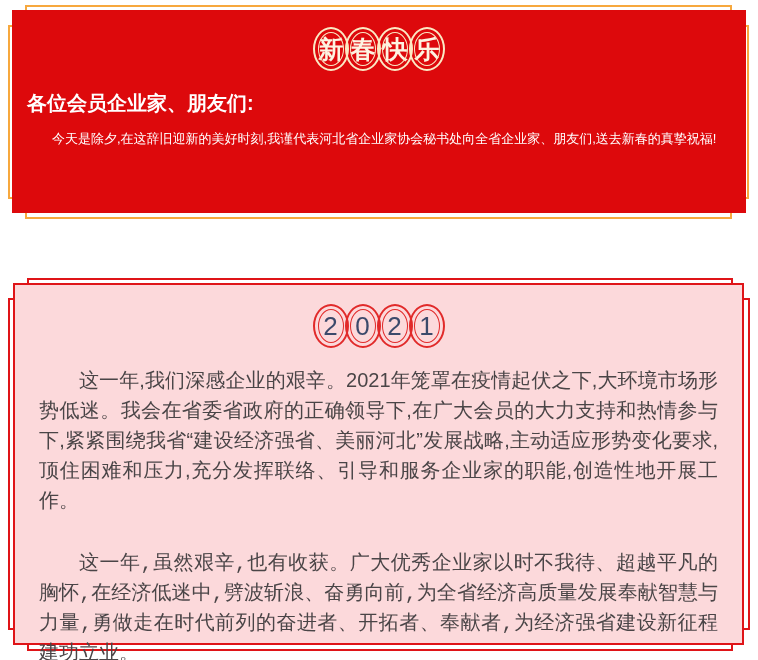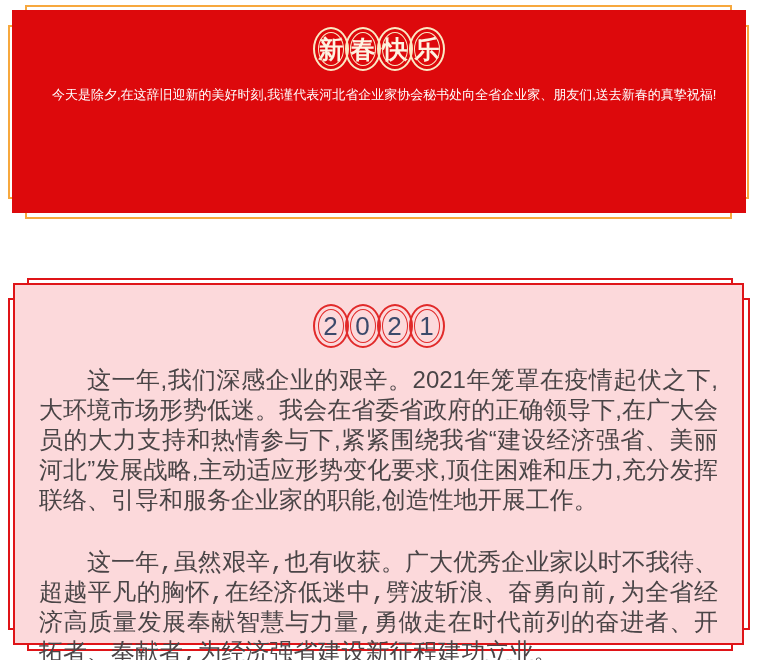--- a/index.html
+++ b/index.html
@@ -52,21 +52,21 @@
   #red-frame-b { left: 8px;  top: 26px; width: 742px; height: 332px; }
   #pink-card {
     position: absolute; left: 13px; top: 11px; width: 731px; height: 362px;
     background: #fcd9db; border: 2px solid #df1418; box-sizing: border-box; z-index: 2;
   }
   .year-row { display: flex; justify-content: center; align-items: center; padding-top: 19px; }
   .red-ring { border: 2px solid #e12a2a; }
   .red-ring::before { border: 1px solid #e12a2a; }
   .red-ring .badge-char { color: #3c4a6b; font-size: 26px; line-height: 1; }
   .review-paragraph {
-    color: #4a4547; font-size: 24px; line-height: 30px; text-indent: 2em; text-align: justify;
+    color: #4a4547; font-size: 20px; line-height: 30px; text-indent: 2em; text-align: justify;
   }
   #review-paragraph-1 { margin: 17px 24px 0 24px; }
   #review-paragraph-2 { margin: 34px 24px 0 24px; font-family: Liberation Mono, monospace; }
 </style>
 </head>
 <body>
 
 <div id="stage">
 
   <div id="top-group">
@@ -82,20 +82,21 @@
           <span class="badge-char">春</span>
         </span>
         <span class="ring-badge gold-ring">
           <span class="badge-char">快</span>
         </span>
         <span class="ring-badge gold-ring">
           <span class="badge-char">乐</span>
         </span>
       </div>
 
+      <div id="salutation">各位会员企业家、朋友们:</div>
 
       <div id="hero-paragraph">今天是除夕,在这辞旧迎新的美好时刻,我谨代表河北省企业家协会秘书处向全省企业家、朋友们,送去新春的真挚祝福!</div>
     </div>
   </div>
 
   <div id="bottom-group">
     <div class="red-frame" id="red-frame-a"></div>
     <div class="red-frame" id="red-frame-b"></div>
 
     <div id="pink-card">

